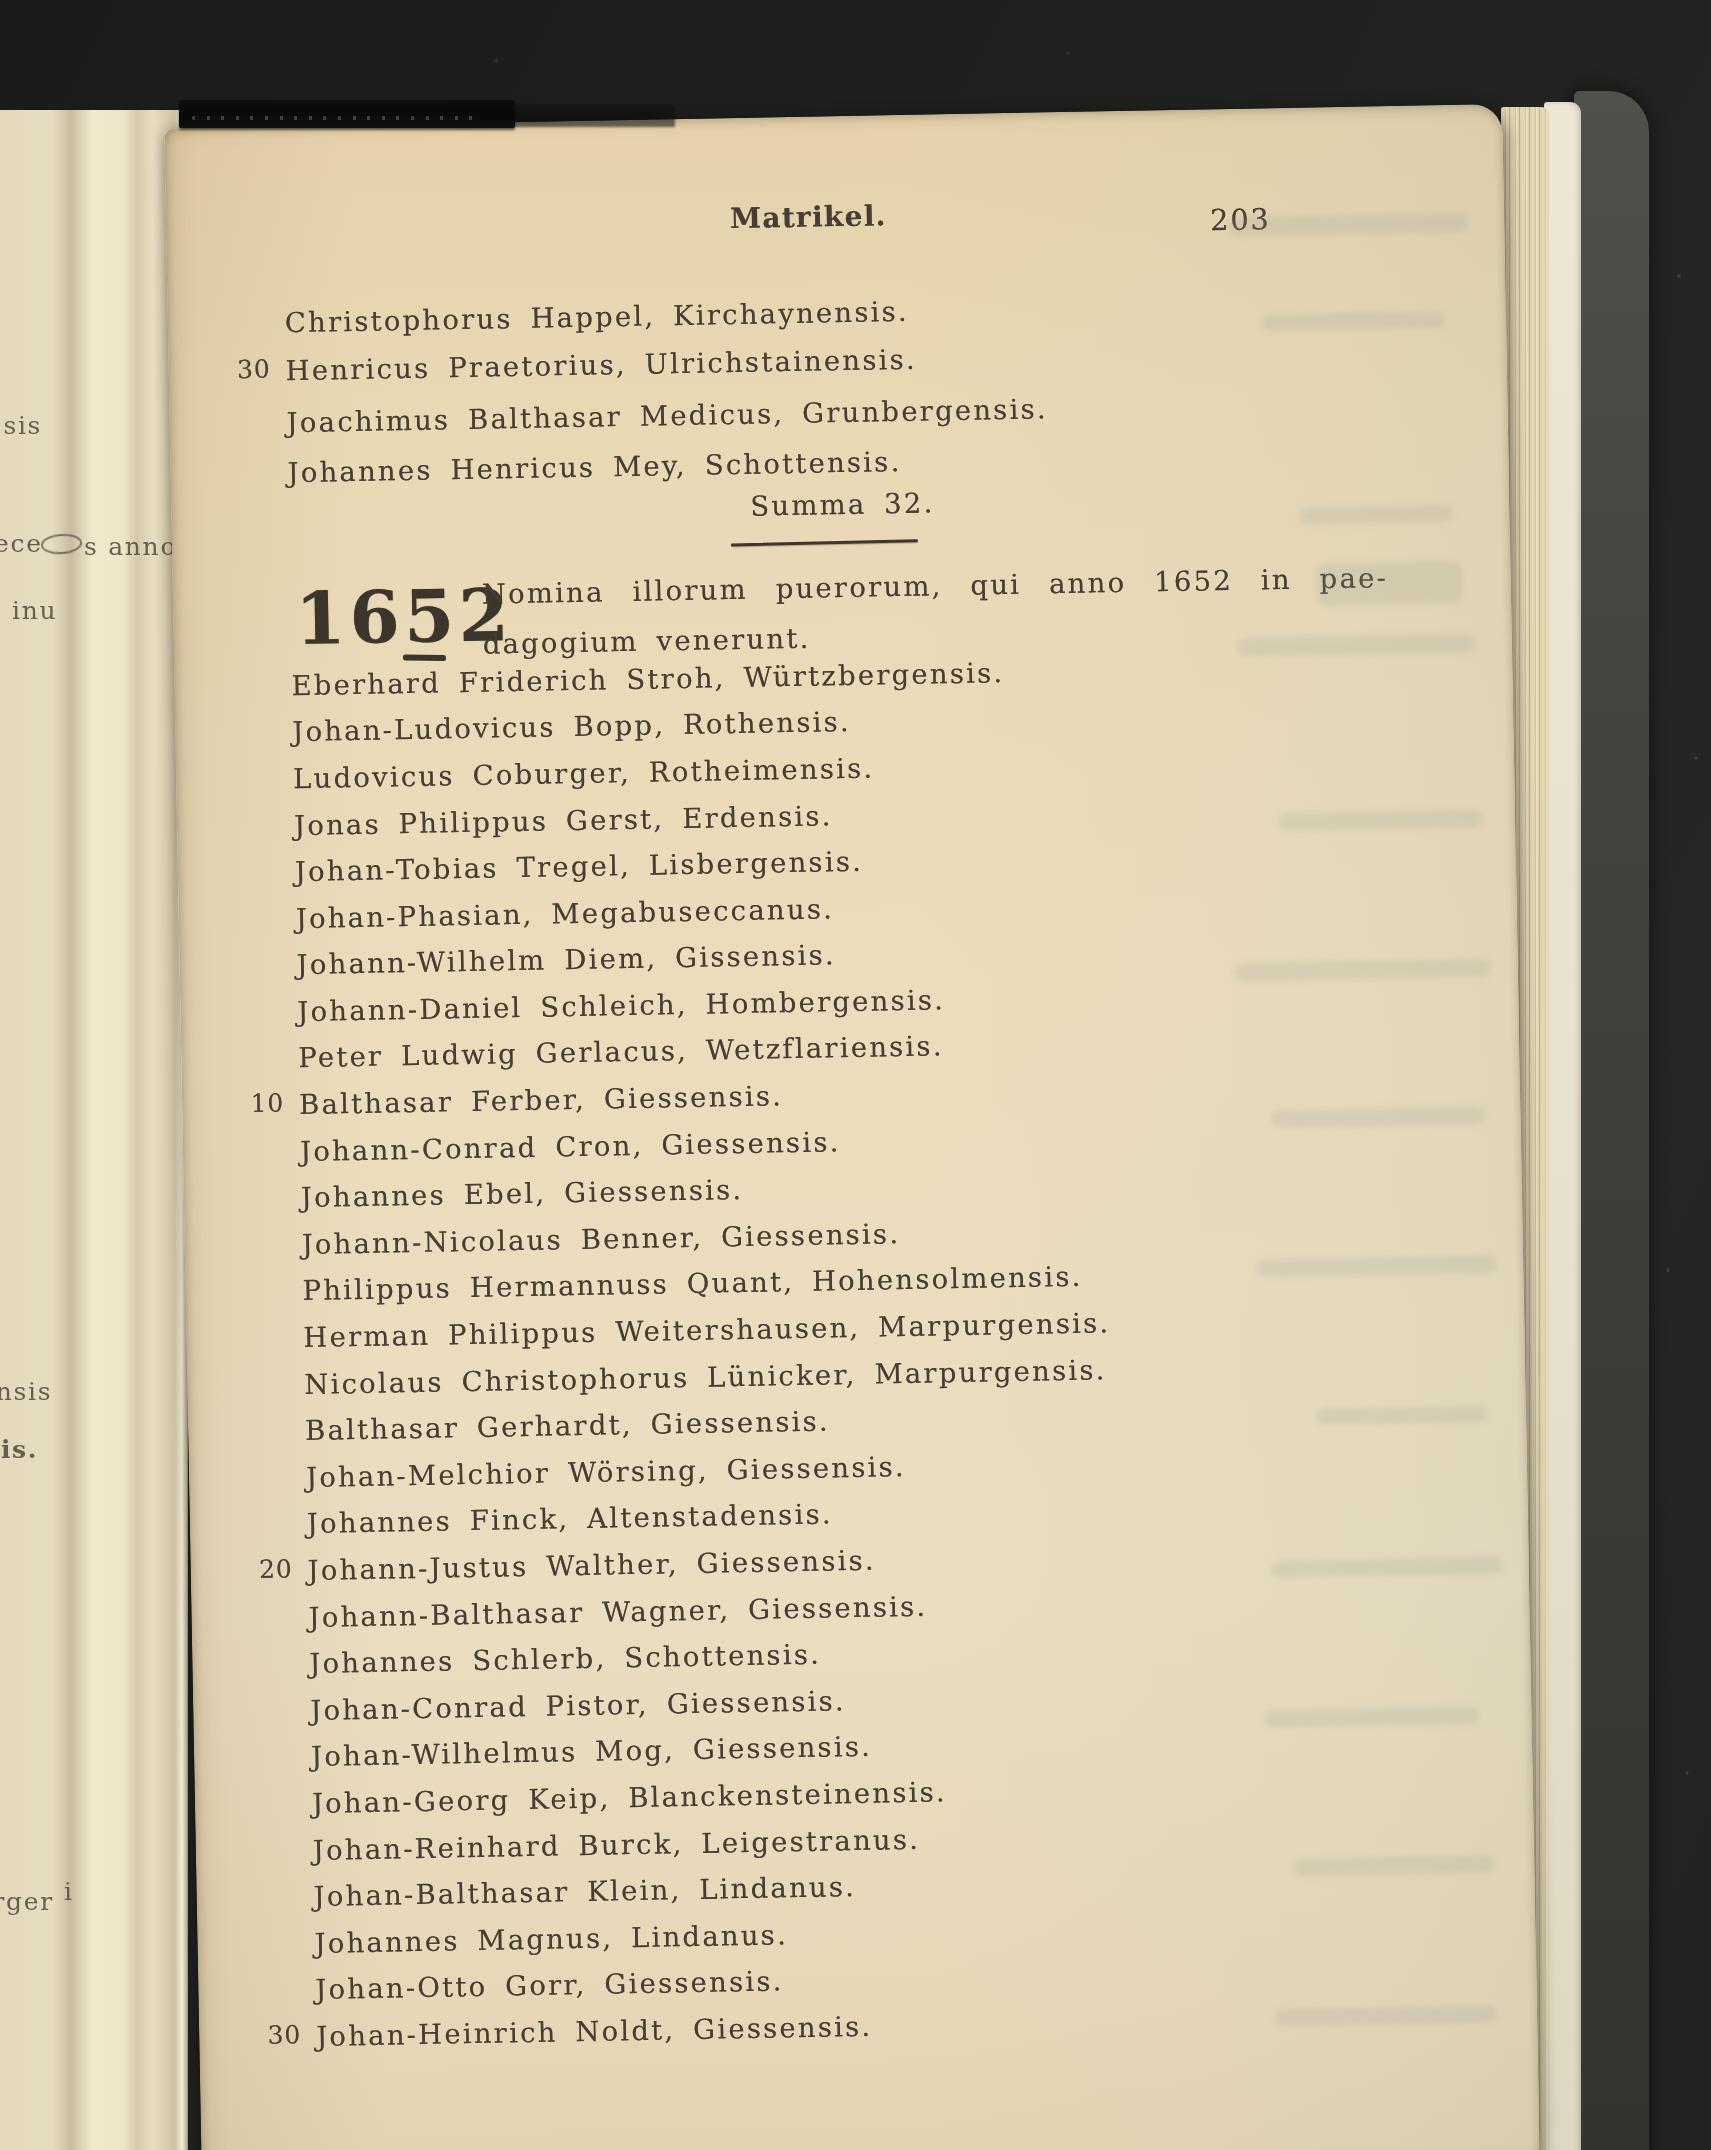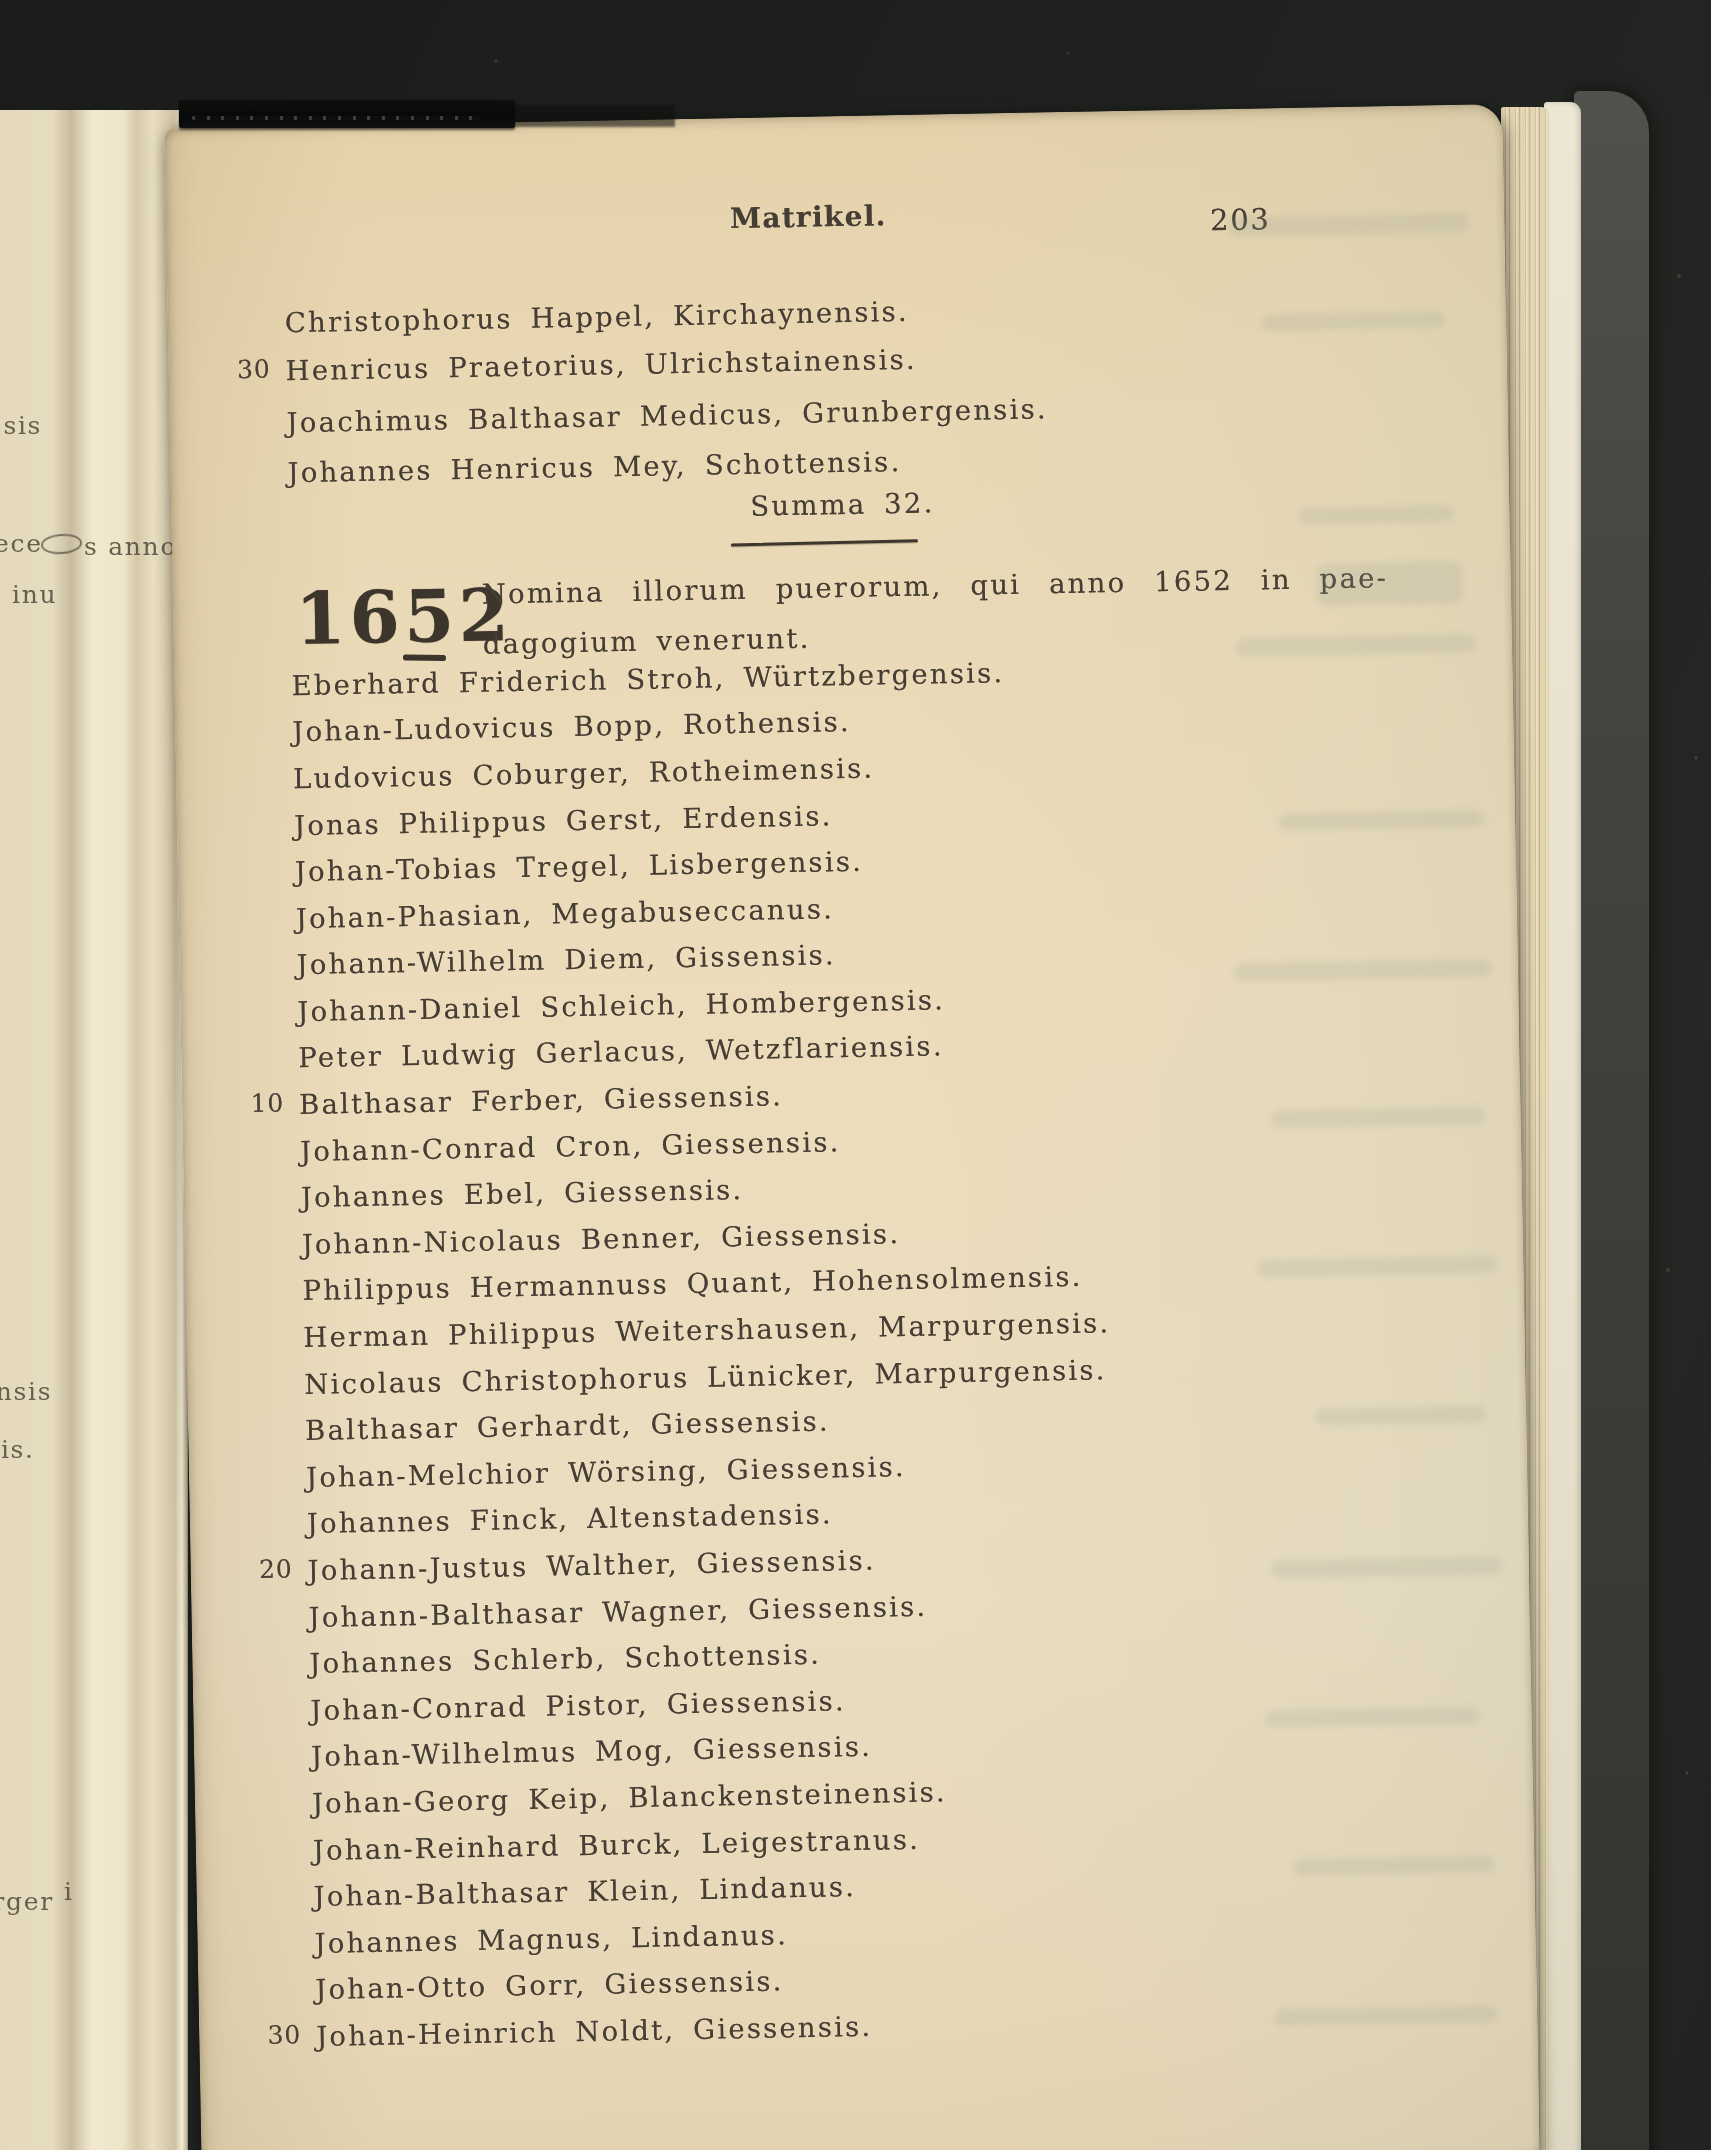--- a/index.html
+++ b/index.html
@@ -106,23 +106,23 @@
   <div class="cover"></div>
   <div class="flyleaf"></div>
   <div class="edge-stack"></div>
 
   <div class="left-strip">
     <div class="margin-symbol"></div>
 
   <div class="frag" style="left: 3.4px; top: 301px;">sis</div>
       <div class="frag" style="left: -6px; top: 419px;">ece</div>
       <div class="frag" style="left: 84px; top: 422px;">s anno 1651</div>
-      <div class="frag" style="left: 12px; top: 470px;">inu</div>
+      <div class="frag" style="left: 12px; top: 486px;">inu</div>
       <div class="frag" style="left: -4.3px; top: 1267px;">nsis</div>
-      <div class="frag" style="left: 0.9px; top: 1325px;">is.</div>
+      <div class="frag" style="left: 0.9px; top: 1325px; font-weight: bold;">is.</div>
       <div class="frag" style="left: -7.7px; top: 1777px;">rger</div>
       <div class="frag" style="left: 64px; top: 1767px;">i</div>
     </div>
 
   <div class="page">
 
     <div class="txt running-title" style="left:564px;top:84px;">Matrikel.</div>
     <div class="txt pagenum" style="left:1044px;top:94px;">203</div>
 
     <div>

